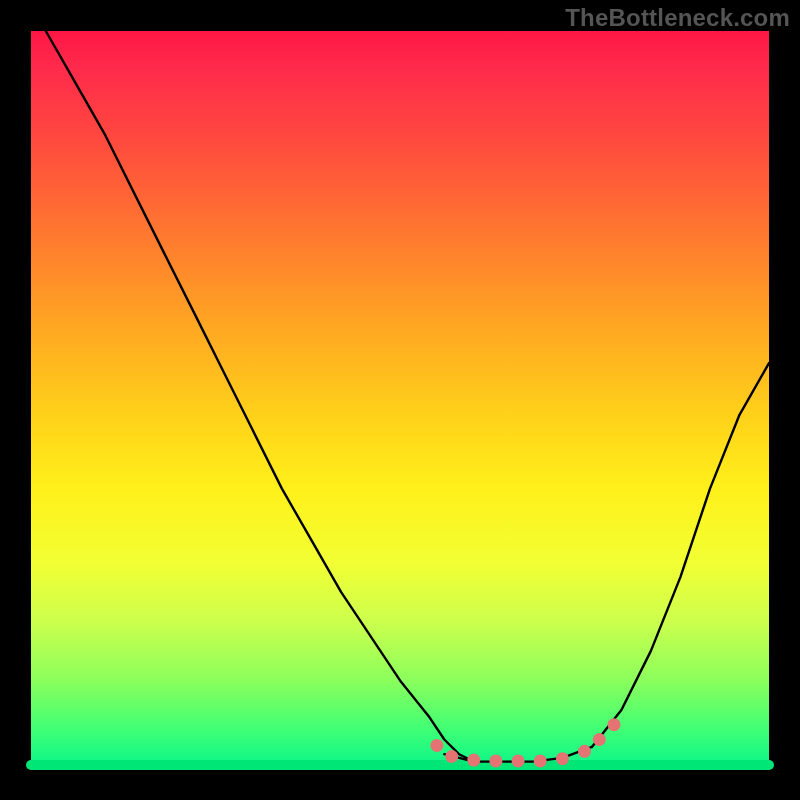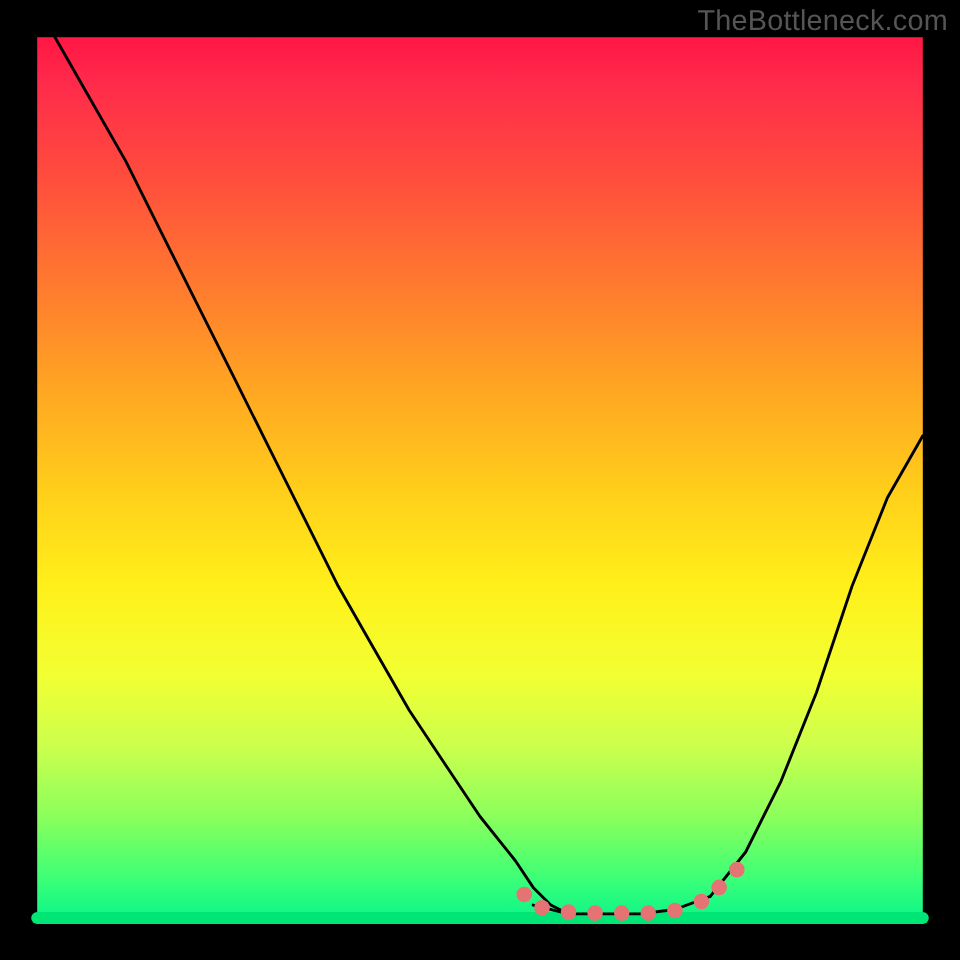--- a/index.html
+++ b/index.html
@@ -16,21 +16,21 @@
     width: 800px;
     height: 800px;
     background: #000;
   }
   .watermark {
     position: absolute;
     top: 4px;
     right: 10px;
     color: #555;
     font-size: 24px;
-    font-weight: 400;
+    font-weight: 700;
     letter-spacing: 0.2px;
     user-select: none;
   }
   
   .plot {
     position: absolute;
     left: 31px;
     top: 31px;
     width: 738px;
     height: 738px;

